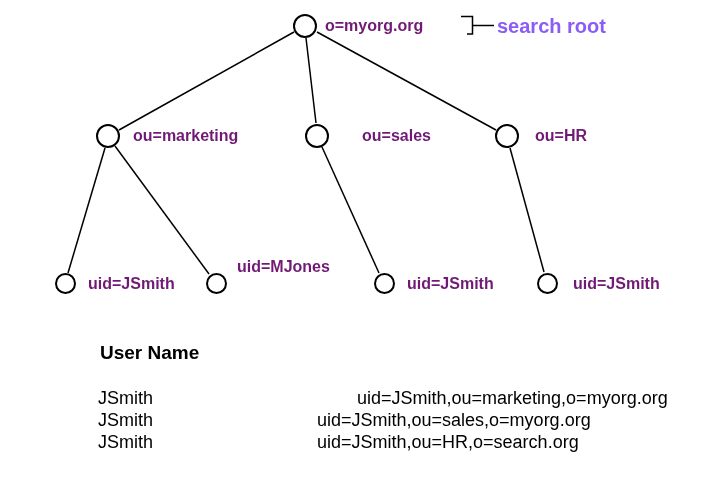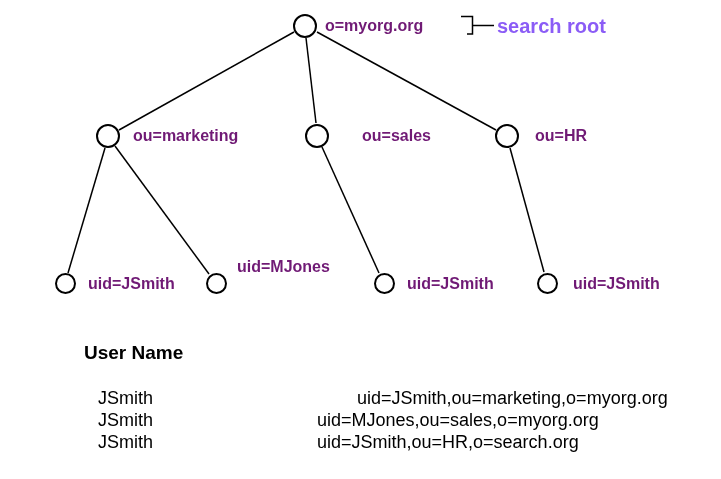--- a/index.html
+++ b/index.html
@@ -48,20 +48,21 @@
     color: #8b5cf6;
     white-space: nowrap;
   }
   .table-header {
     position: absolute;
     font-size: 19px;
     line-height: 20px;
     font-weight: bold;
     color: #000000;
     white-space: nowrap;
+    margin-left: 16px;
   }
   .table-row { position: absolute; }
   .cell {
     position: absolute;
     font-size: 18px;
     line-height: 20px;
     font-weight: normal;
     color: #000000;
     white-space: nowrap;
   }
@@ -109,20 +110,20 @@
   <div class="node-label" style="left:573px; top:272px;">uid=JSmith</div>
 
   <div class="table-header" style="left:84px; top:343px;">User Name</div>
 
   <div class="table-row">
     <div class="cell" style="left:98px;  top:388px;">JSmith</div>
     <div class="cell" style="left:317px; top:388px;margin-left:40px;">uid=JSmith,ou=marketing,o=myorg.org</div>
   </div>
   <div class="table-row">
     <div class="cell" style="left:98px;  top:410px;">JSmith</div>
-    <div class="cell" style="left:317px; top:410px;">uid=MJones,ou=sales,o=myorg.org</div>
+    <div class="cell" style="left:317px; top:410px;">uid=JSmith,ou=sales,o=myorg.org</div>
   </div>
   <div class="table-row">
     <div class="cell" style="left:98px;  top:432px;">JSmith</div>
     <div class="cell" style="left:317px; top:432px;">uid=JSmith,ou=HR,o=search.org</div>
   </div>
 
 </div>
 
 </body></html>

